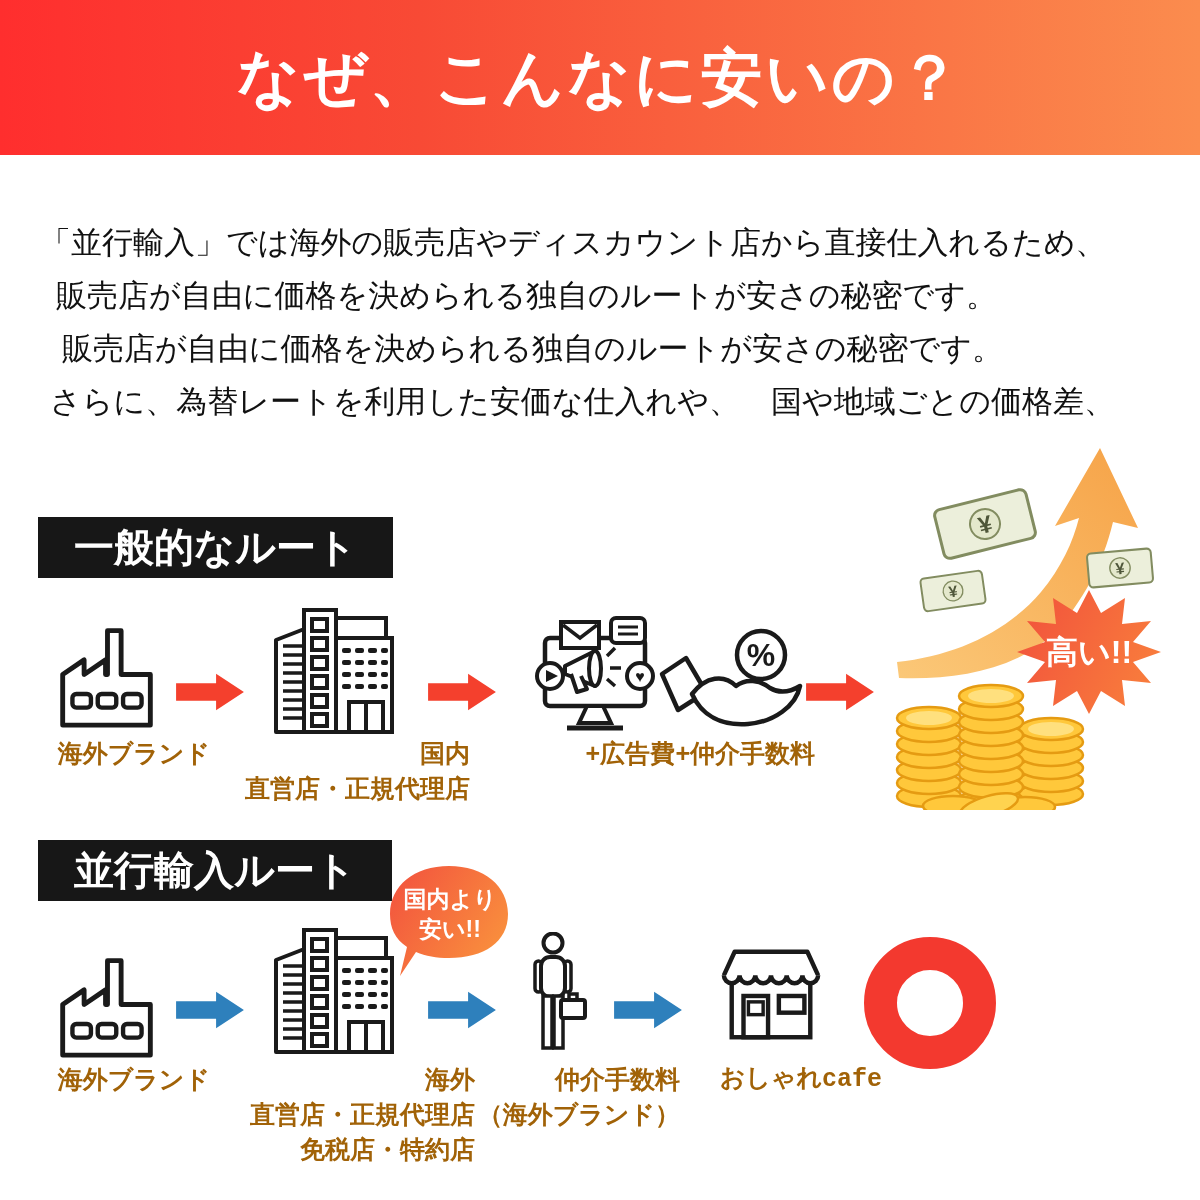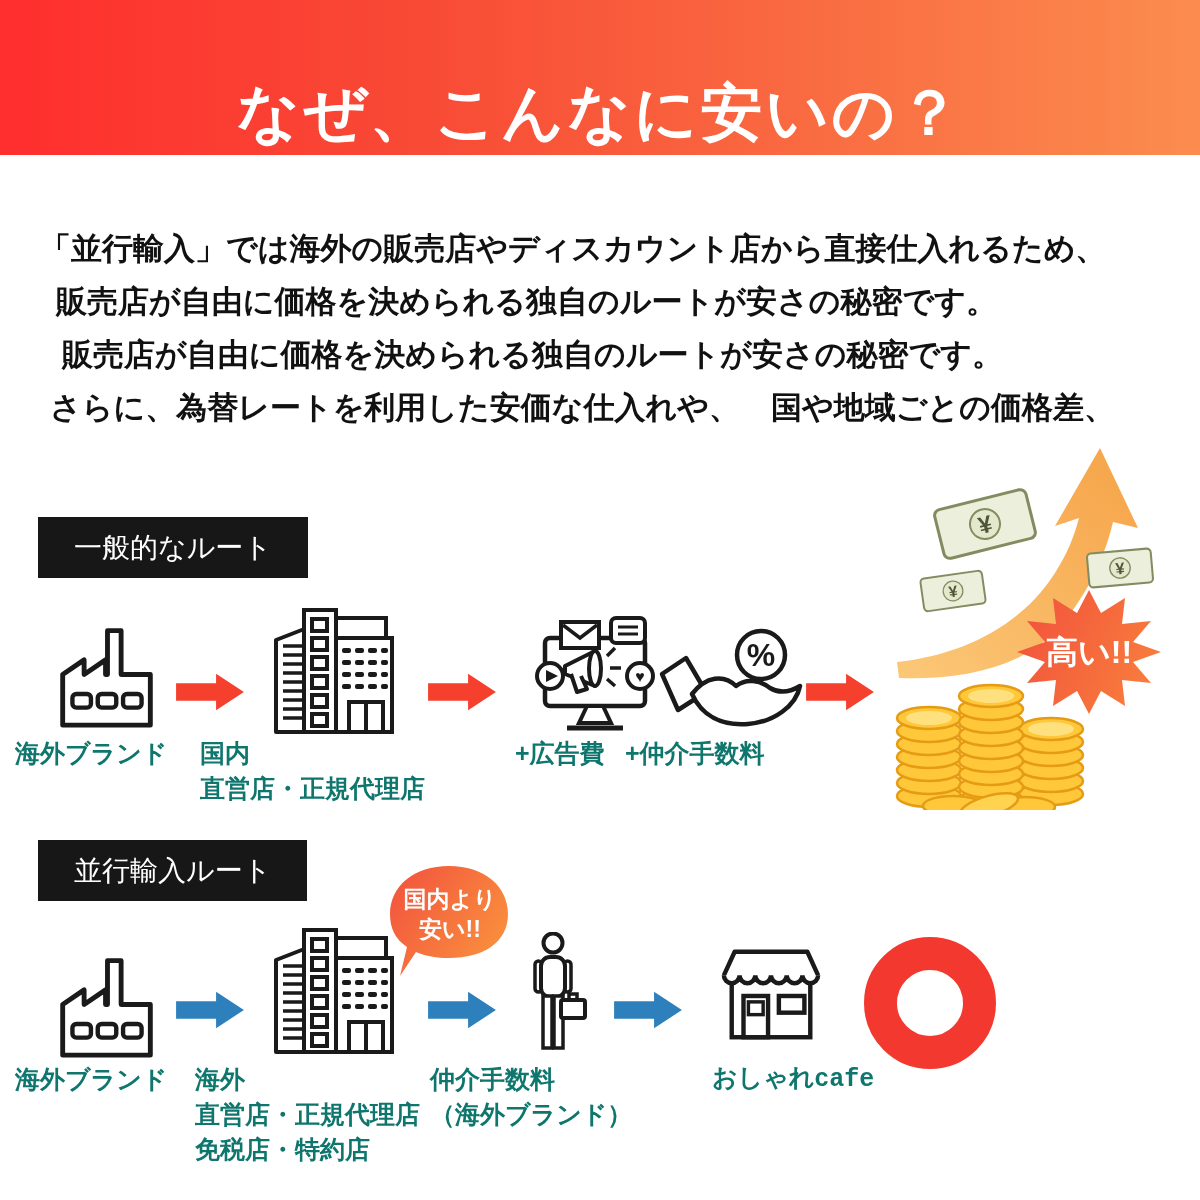--- a/index.html
+++ b/index.html
@@ -2,34 +2,34 @@
 <html><head>
 <meta charset="utf-8">
 <style>
   html,body{margin:0;padding:0;background:#fff;}
   .canvas{position:relative;width:1200px;height:1200px;background:#fff;overflow:hidden;
           font-family:"Liberation Sans","DejaVu Sans",sans-serif;color:#111;}
   .abs{position:absolute;}
   
   .banner{left:0;top:0;width:1200px;height:155px;
           background:linear-gradient(90deg,#FF2E2E 0%,#F84A35 35%,#FB8C4E 100%);
-          display:flex;align-items:flex-end;justify-content:center;}
+          display:flex;align-items:center;justify-content:center;}
   .banner h1{margin:0;font-size:62px;font-weight:bold;color:#fff;letter-spacing:3px;}
   
-  .intro{left:40px;top:222px;width:1130px;font-size:31px;font-weight:bold;line-height:53px;}
+  .intro{left:40px;top:216px;width:1130px;font-size:31px;font-weight:normal;line-height:53px;}
   .intro p{margin:0;white-space:nowrap;}
   .intro p:nth-child(2){padding-left:16px;}
   .intro p:nth-child(3){padding-left:22px;}
   .intro p:nth-child(4){padding-left:10px;}
   
-  .route-label{background:#171717;color:#fff;font-size:28px;font-weight:normal;
+  .route-label{background:#171717;color:#fff;font-size:40px;font-weight:bold;
                height:61px;line-height:61px;padding:0 36px;white-space:nowrap;}
   
   .cap{position:absolute;font-weight:bold;font-size:25px;line-height:35px;
-       text-align:left;white-space:nowrap;color:#0f766e;}
+       text-align:right;white-space:nowrap;color:#a16207;}
   
   .arrow-red path{fill:#F4402D;}
   .arrow-blue path{fill:#2E80BC;}
   
   .ring{left:864px;top:937px;width:66px;height:66px;border:33px solid #F3392F;border-radius:50%;}
   svg{display:block;}
   svg text{font-family:"Liberation Sans","DejaVu Sans",sans-serif;}
 </style>
 </head>
 <body>

